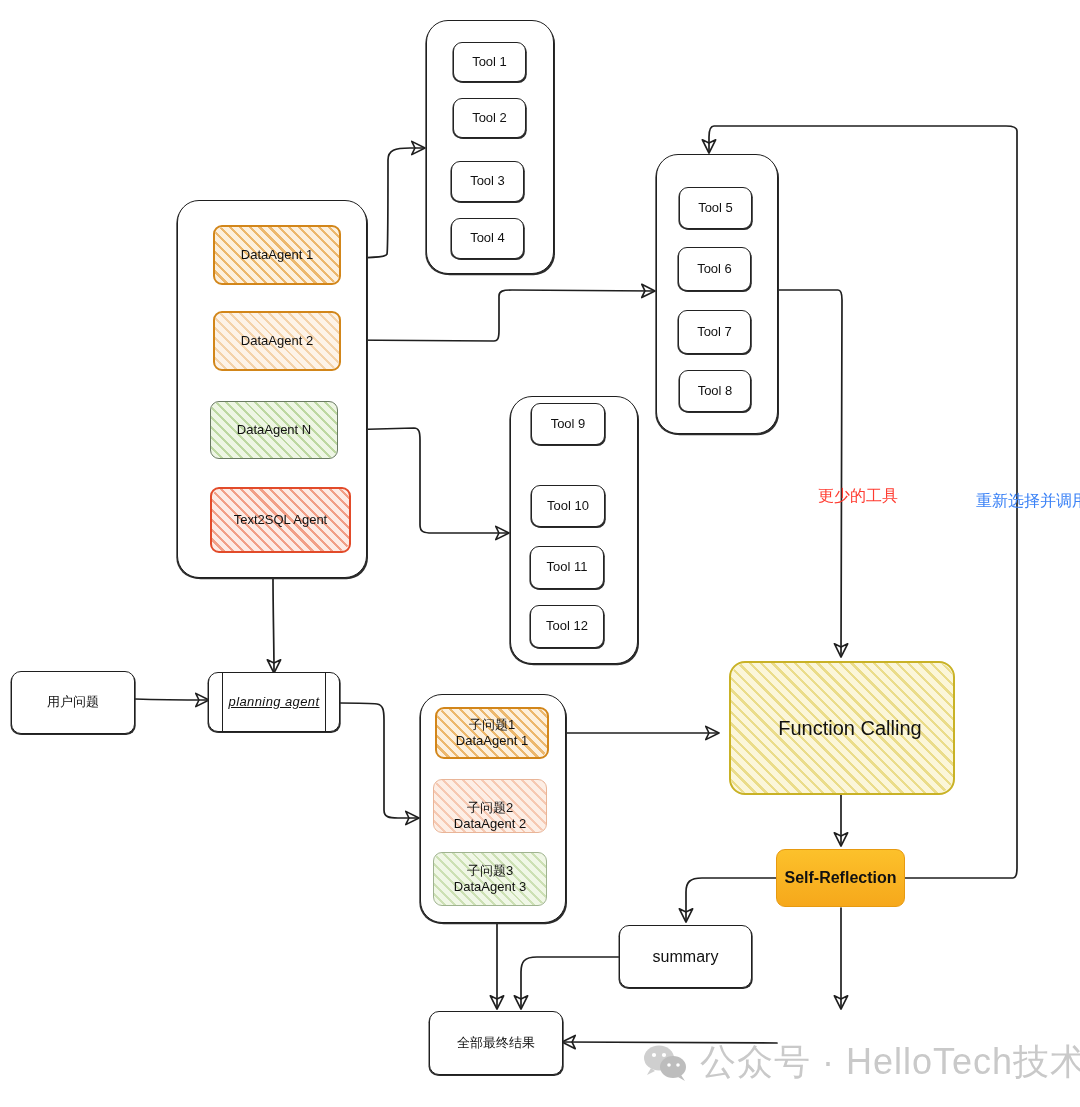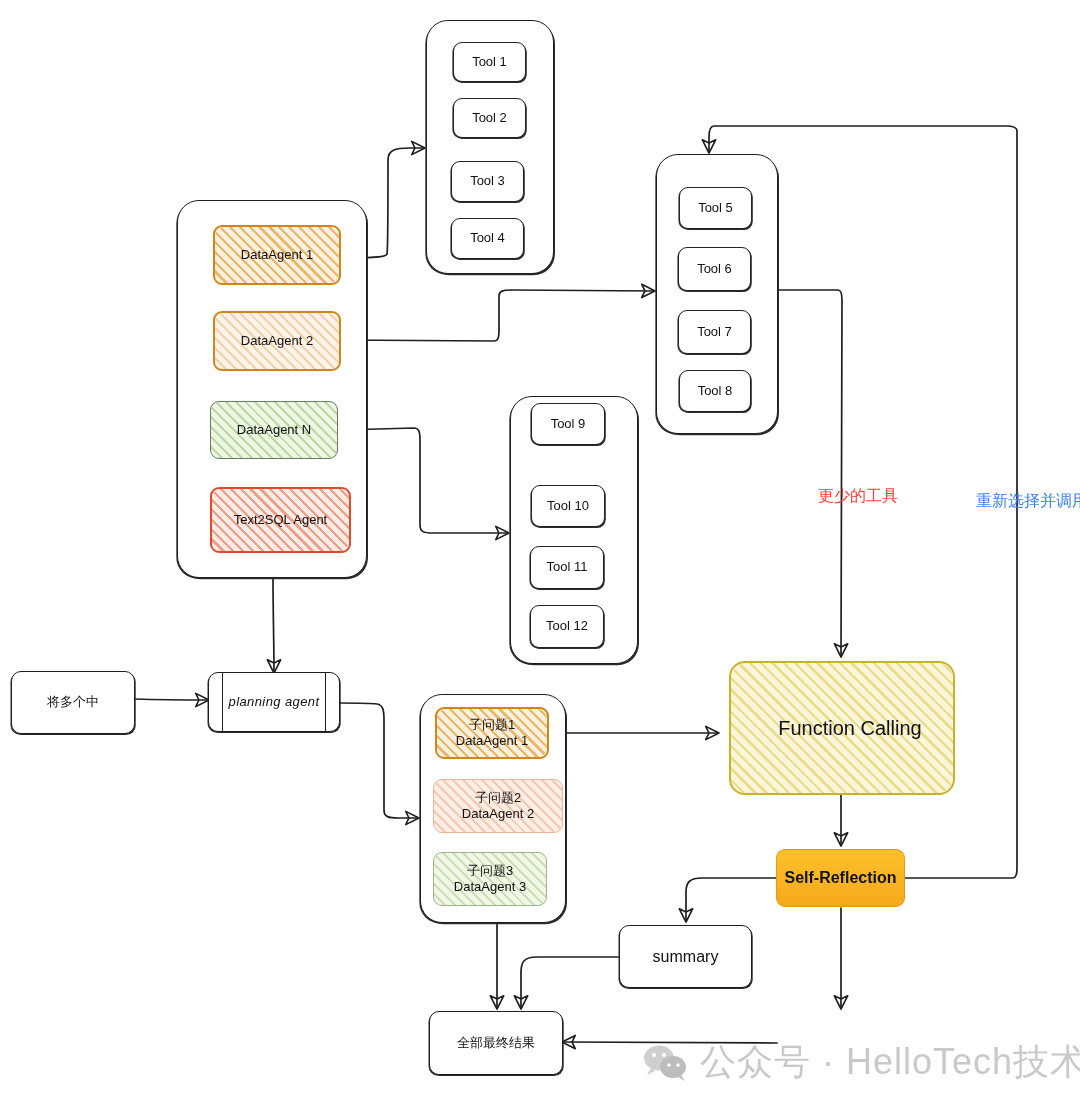--- a/index.html
+++ b/index.html
@@ -76,21 +76,21 @@
     background:linear-gradient(180deg,#fcc12b 0%,#f6a81b 100%);
     border:1px solid #e79a10;border-radius:9px;
   }
 
   
   .agent-lbl{font-size:13px;}
   .sub-lbl{font-size:13px;}
   .fn-lbl{font-size:20px;padding-left:16px;}
   .sr-lbl{font-size:16px;font-weight:600;}
   .cn{font-size:13px;}
-  .script{font-style:italic;font-size:13px;letter-spacing:.4px;}
+  .script{font-style:italic;font-size:13px;letter-spacing:.4px;text-decoration:underline;}
 
   
   .process .bar{position:absolute;top:0;bottom:0;width:0;border-left:1.6px solid #1f1f1f;z-index:2;}
   .process .bar.l{left:13px;}
   .process .bar.r{right:13px;}
 
   
   .edge-label{position:absolute;font-size:16px;white-space:nowrap;}
   .edge-label.red{color:#ff3b30;}
   .edge-label.blk{color:#3b82f6;}
@@ -219,39 +219,39 @@
     <span class="lbl">Tool 10</span>
   </div>
   <div class="node tool" style="left:530px;top:546px;width:74px;height:43px;">
     <span class="lbl">Tool 11</span>
   </div>
   <div class="node tool" style="left:530px;top:605px;width:74px;height:43px;">
     <span class="lbl">Tool 12</span>
   </div>
 
   <div class="node plain cn" style="left:11px;top:671px;width:124px;height:63px;">
-    <span class="lbl">将多个中</span>
+    <span class="lbl">用户问题</span>
   </div>
 
   <div class="node plain process script" style="left:208px;top:672px;width:132px;height:60px;">
     <span class="bar l"></span>
     <span class="bar r"></span>
     <span class="lbl">planning agent</span>
   </div>
 
   <div class="node group" style="left:420px;top:694px;width:146px;height:229px;"></div>
 
   <div class="node hatch h-orange sub-lbl" style="left:435px;top:707px;width:114px;height:52px;">
     <span class="lbl">
       <span>子问题1</span><br>
       <span>DataAgent 1</span>
     </span>
   </div>
 
-  <div class="node hatch h-salmon sub-lbl" style="left:433px;top:779px;width:130px;height:54px;">
+  <div class="node hatch h-salmon sub-lbl" style="left:433px;top:779px;width:114px;height:54px;align-items:flex-end;">
     <span class="lbl">
       <span>子问题2</span><br>
       <span>DataAgent 2</span>
     </span>
   </div>
 
   <div class="node hatch h-green-soft sub-lbl" style="left:433px;top:852px;width:114px;height:54px;">
     <span class="lbl">
       <span>子问题3</span><br>
       <span>DataAgent 3</span>

